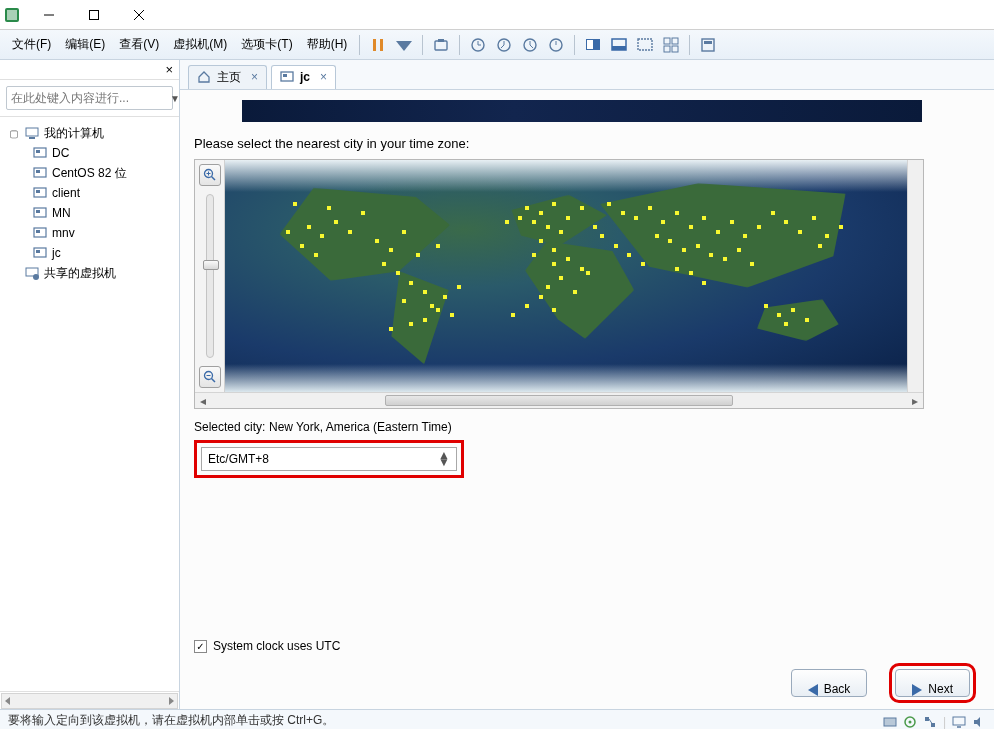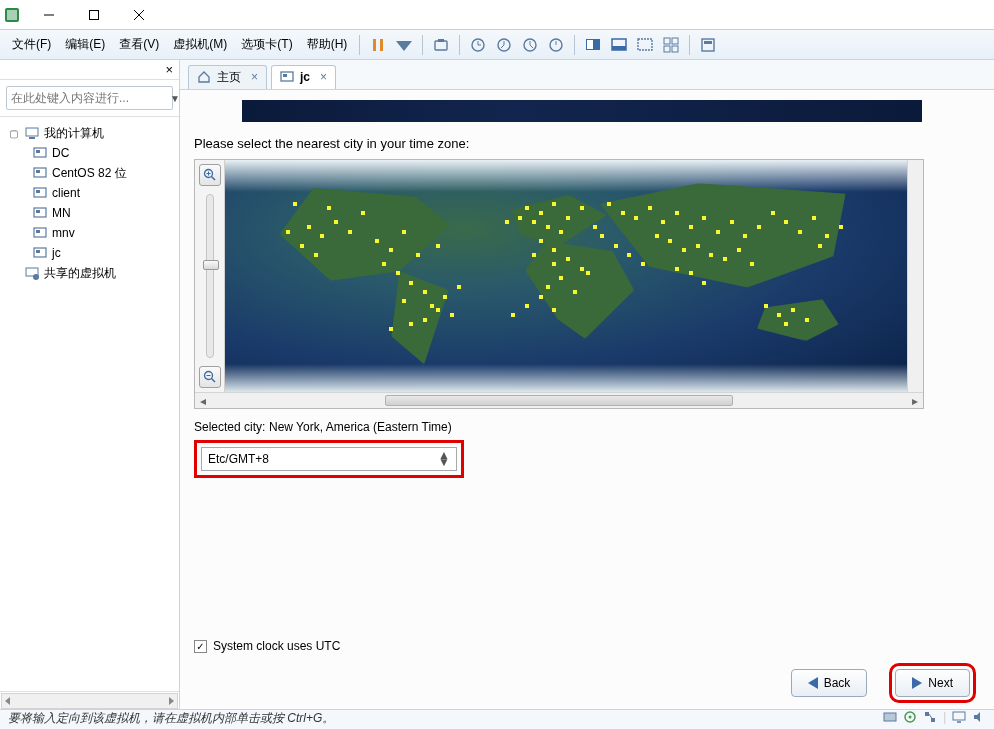--- a/index.html
+++ b/index.html
@@ -77,27 +77,27 @@
 
 .selected-city { margin-top: 10px; font-size: 13px; }
 .combo-highlight { border: 3px solid #e00000; padding: 4px; width: 270px; margin-top: 6px; }
 .combo { border: 1px solid #a8a8a8; background: #fff; height: 24px; display: flex; align-items: center; padding: 0 6px; justify-content: space-between; }
 .combo .spin { display: flex; flex-direction: column; font-size: 7px; line-height: 7px; color: #555; }
 
 .utc-row { position:absolute; bottom: 56px; left: 14px; display: flex; align-items: center; gap: 6px; font-size: 13px;}
 .checkbox { width: 13px; height: 13px; border: 1px solid #888; background: #fff; display:inline-flex;align-items:center;justify-content:center;font-size:10px;}
 
 .nav-buttons { position: absolute; bottom: 12px; right: 24px; display: flex; gap: 28px; }
-.nav-btn { border: 1px solid #9aaabc; border-radius: 4px; background: linear-gradient(#fefefe,#e8eef4); height: 28px; padding: 0 16px; display: flex; align-items: center; gap: 6px; font-size: 13px;}
+.nav-btn { border: 1px solid #9aaabc; border-radius: 4px; background: linear-gradient(#fefefe,#e8eef4); height: 28px; padding: 0 16px; display: flex; align-items: flex-end; gap: 6px; font-size: 13px;}
 .nav-btn.next-hl { outline: 3px solid #e00000; outline-offset: 3px; }
 .arrow-l,.arrow-r{width:0;height:0;border-top:6px solid transparent;border-bottom:6px solid transparent;}
 .arrow-l{border-right:10px solid #3a6aa8;}
 .arrow-r{border-left:10px solid #3a6aa8;}
 
-.statusbar { height: 20px; border-top: 1px solid #c8d4e0; background: #f4f8fc; display: flex; align-items: flex-start; padding: 0 8px; font-size: 12px; color: #333; font-style: italic; }
+.statusbar { height: 20px; border-top: 1px solid #c8d4e0; background: #f4f8fc; display: flex; align-items: flex-end; padding: 0 8px; font-size: 12px; color: #333; }
 .statusbar .msg { flex: 1; }
 .tray { display: flex; gap: 6px; align-items: center; }
 .tray .ticon { width: 14px; height: 14px; }
 </style>
 </head>
 <body>
 
 <div class="titlebar">
   <span class="icon">
     <svg viewBox="0 0 16 16">

